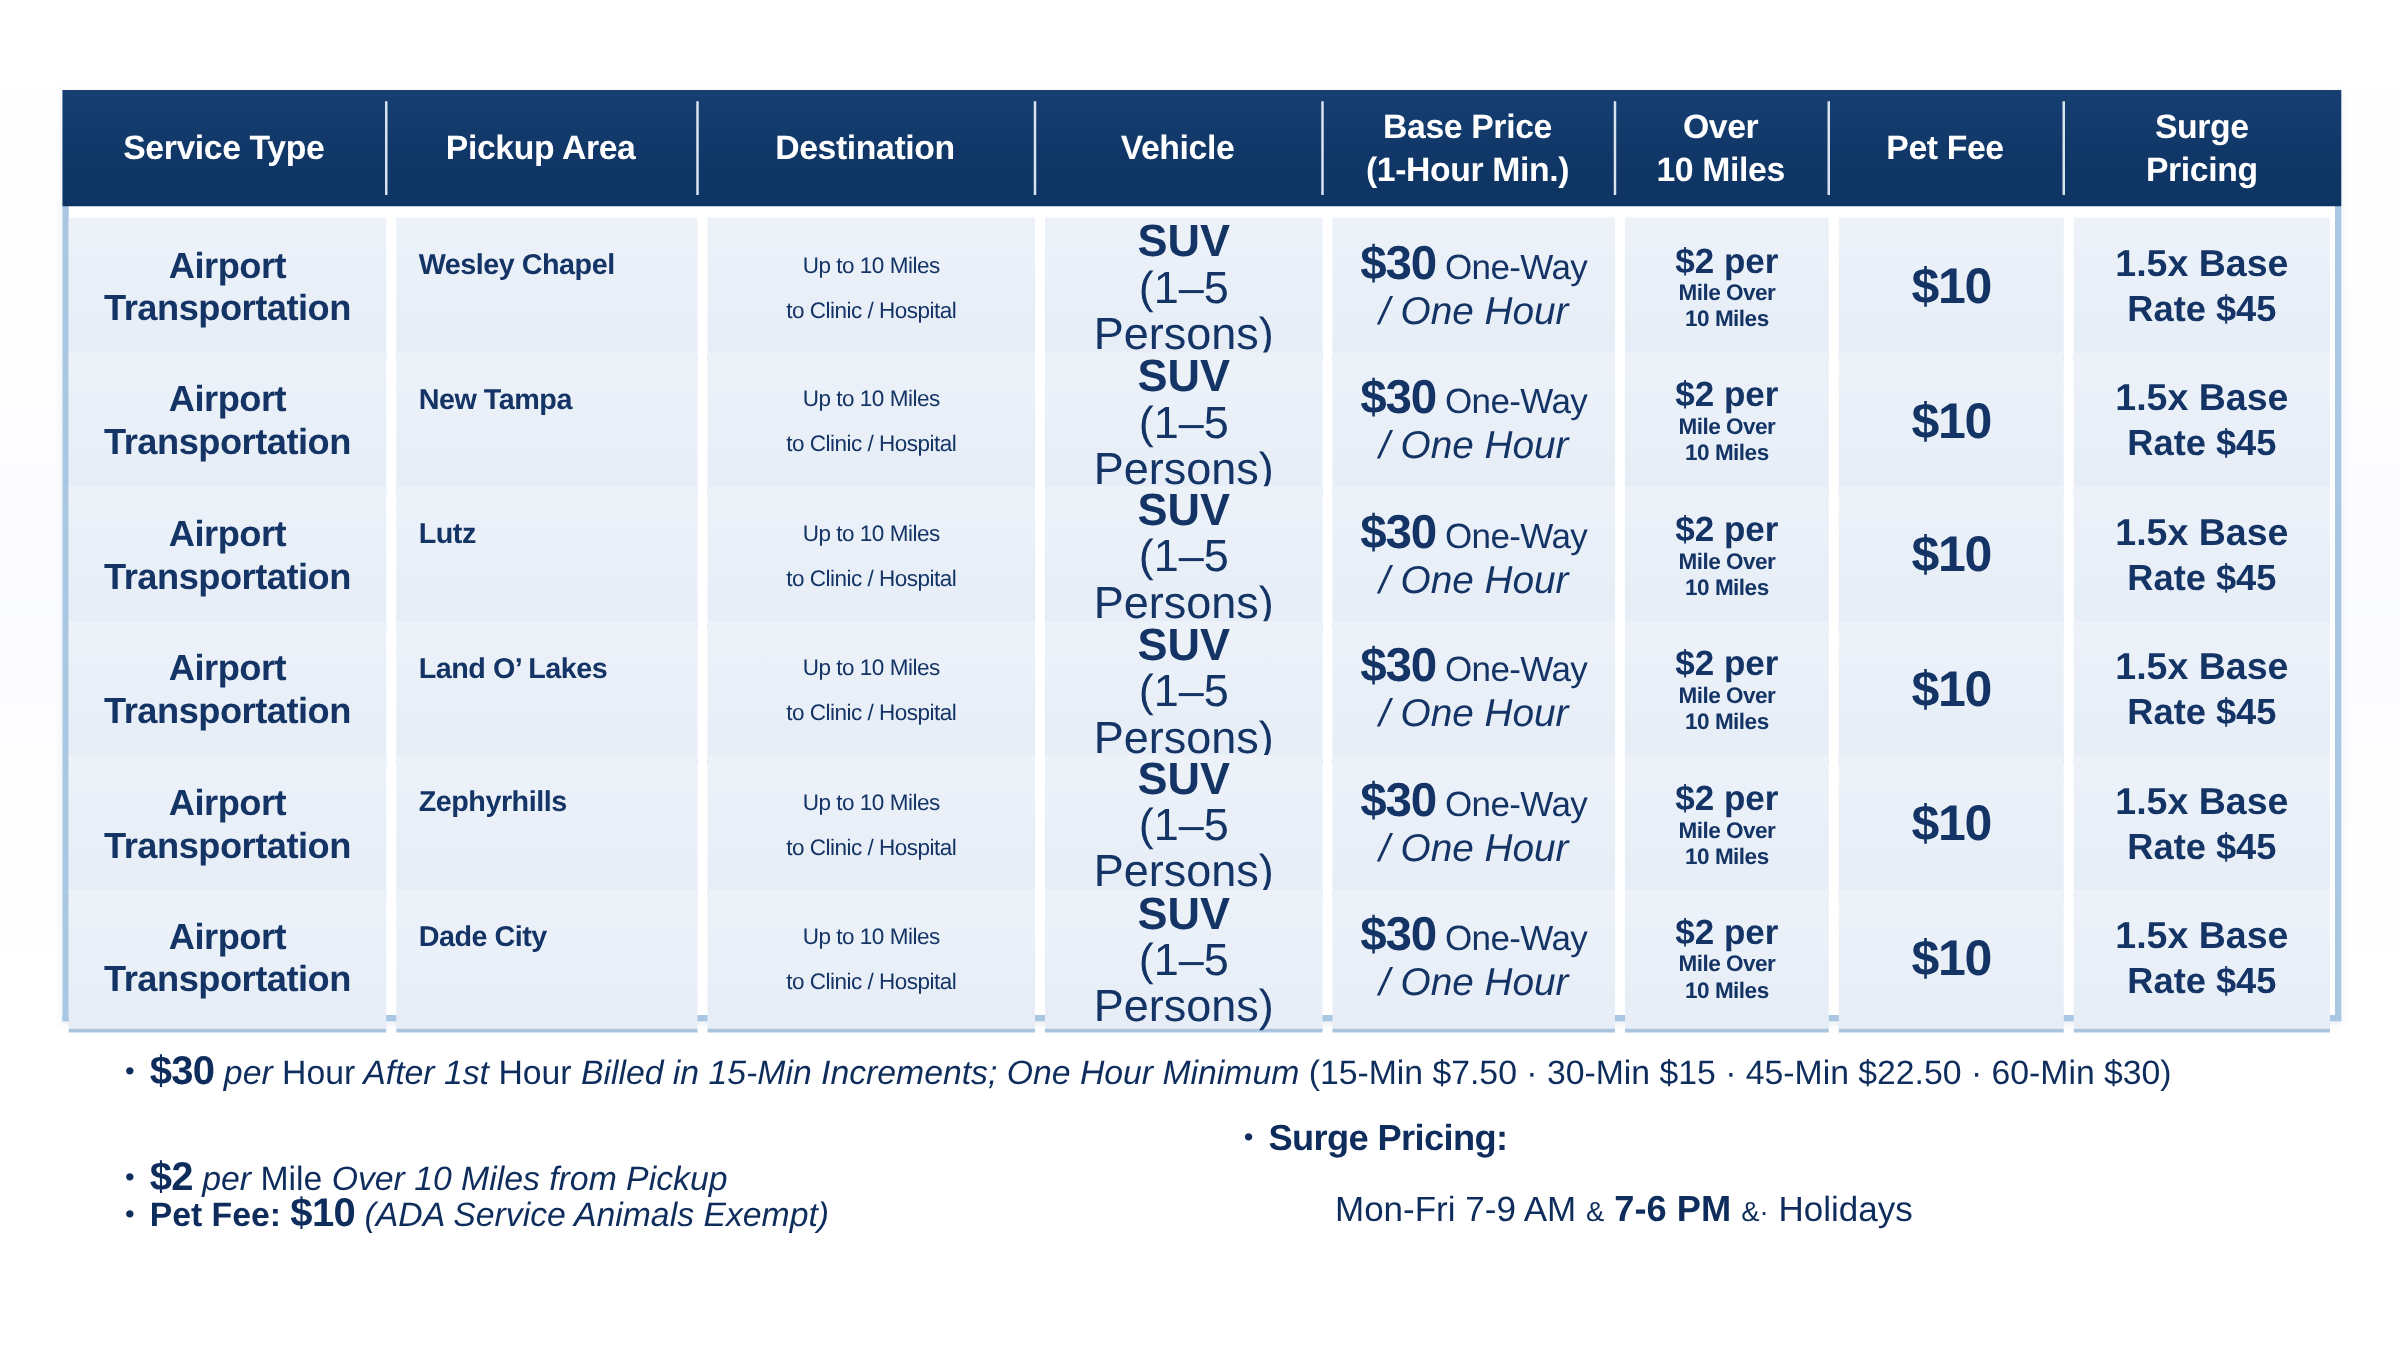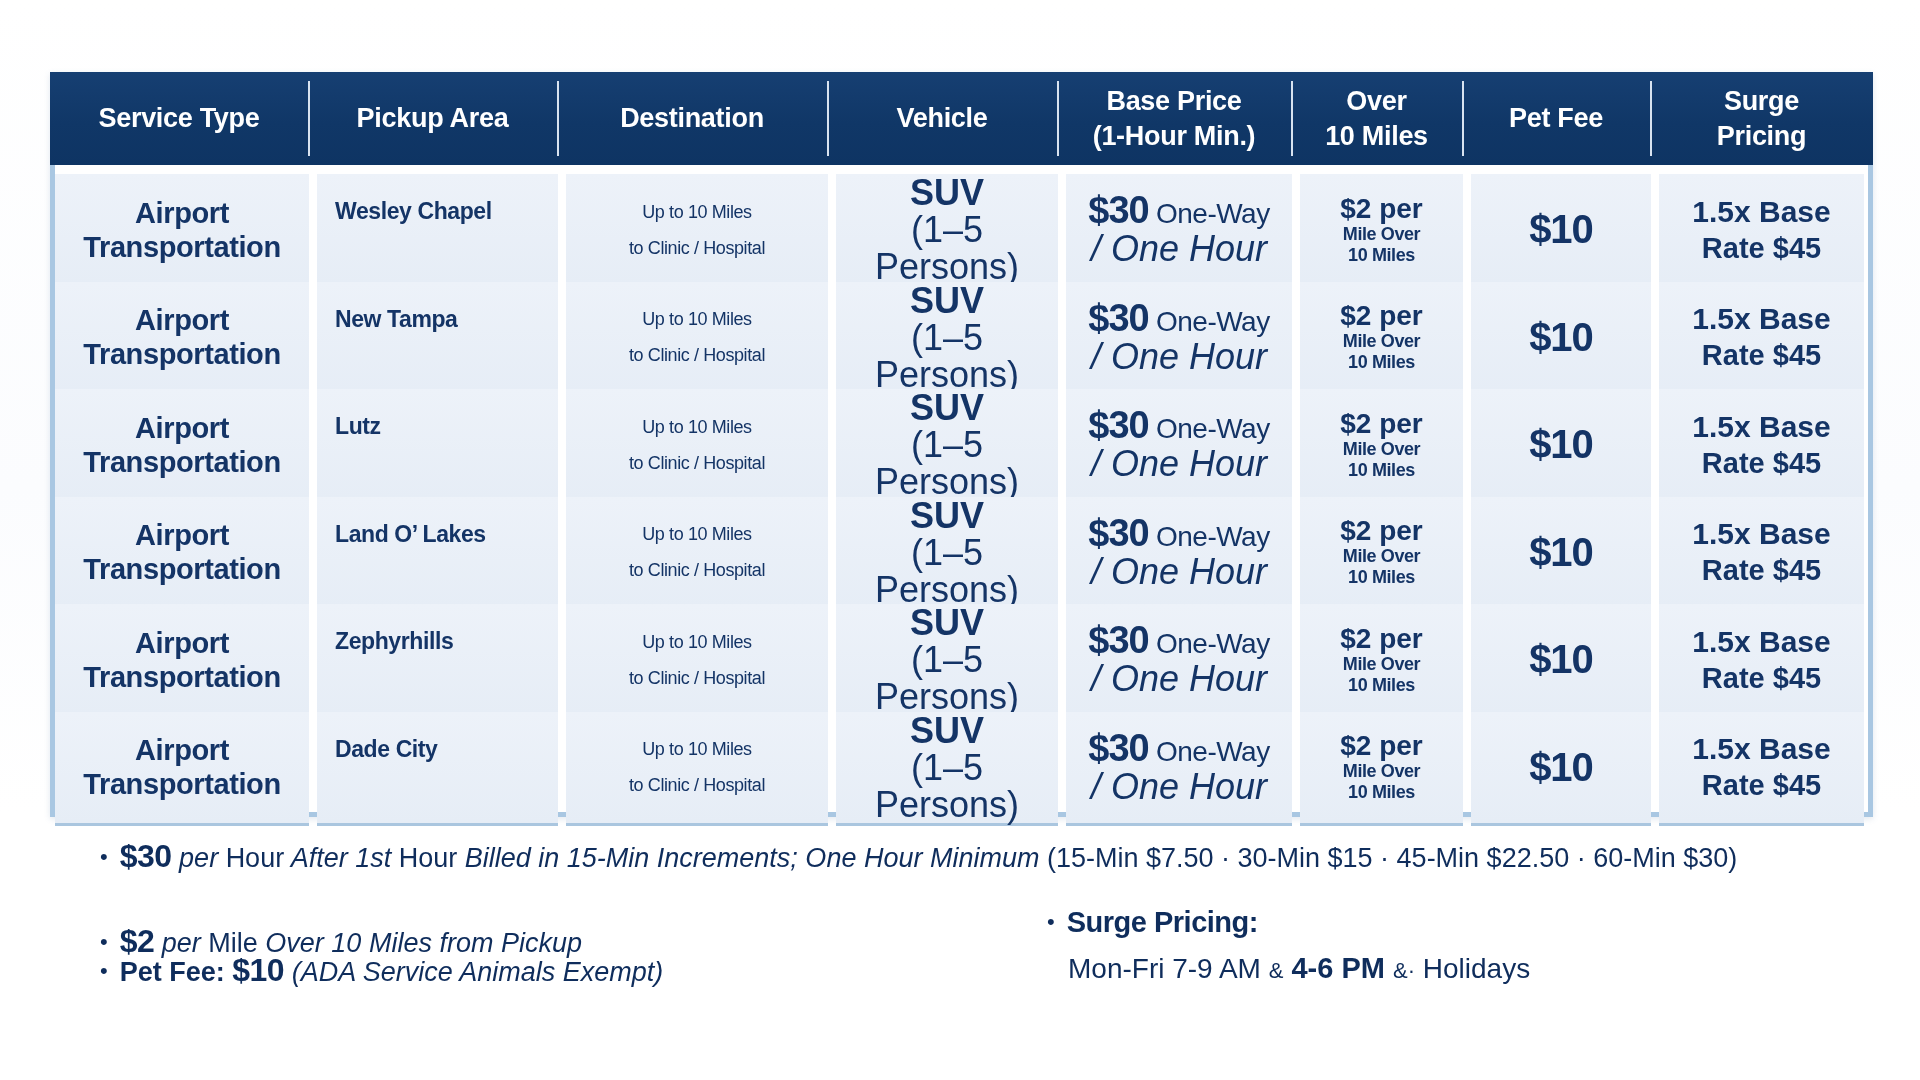--- a/index.html
+++ b/index.html
@@ -95,21 +95,21 @@
   }
   .td.first { margin-left: 0; }
   .td.left { align-items: flex-start; justify-content: flex-start; padding: 20px 0 0 18px; }
   .svc { font-weight: bold; font-size: 29px; line-height: 34px; letter-spacing: -0.4px; }
   .area { font-weight: bold; font-size: 23px; letter-spacing: -0.4px; }
   .dest { font-size: 18px; line-height: 36px; letter-spacing: -0.4px; }
   .veh { font-size: 36px; line-height: 37px; }
   .veh .l1 { font-weight: bold; }
   .price .amt { font-weight: bold; font-size: 38px; letter-spacing: -1px; }
   .price .way { font-size: 28px; letter-spacing: -0.5px; }
-  .price .hour { font-style: italic; font-size: 36px; text-align: right; }
+  .price .hour { font-style: italic; font-size: 31px; text-align: right; }
   .over .big { font-weight: bold; font-size: 28px; line-height: 30px; }
   .over .big .per { font-weight: bold; }
   .over .small { font-size: 18px; line-height: 21px; font-weight: bold; letter-spacing: -0.4px; }
   .pet { font-weight: bold; font-size: 40px; letter-spacing: -1px; }
   .surge { font-weight: bold; font-size: 30px; line-height: 37px; }
   .surge .l2 { font-size: 29px; }
 
   .notes {
     position: absolute;
     left: 100px;
@@ -121,21 +121,21 @@
     position: absolute;
     white-space: nowrap;
     font-size: 27px;
   }
   .note .bullet { font-size: 22px; margin-right: 12px; position: relative; top: -3px; }
   .note .strong { font-weight: bold; font-size: 32px; letter-spacing: -0.5px; }
   .note .ital { font-style: italic; }
   .note1 { left: 0; top: 0; }
   .note2 { left: 0; top: 64px; margin-top: 21px; }
   .note3 { left: 0; top: 114px; }
-  .note4 { left: 947px; top: 57px; margin-top: 11px; }
+  .note4 { left: 895px; top: 57px; }
   .note4 .strong { font-size: 29px; }
   .note5 { left: 968px; top: 114px; font-size: 28px; }
   .note5 .mid { font-weight: bold; font-size: 29px; }
   .note5 .amp { font-size: 22px; }
 </style>
 </head>
 <body>
 
 <div class="page">
 
@@ -370,16 +370,16 @@
     <div class="note note2">
       <span class="bullet">•</span><span class="strong">$2</span><span class="ital"> per </span><span>Mile</span><span class="ital"> Over 10 Miles from Pickup</span>
     </div>
     <div class="note note3">
       <span class="bullet">•</span><span style="font-weight:bold;">Pet Fee: </span><span class="strong">$10</span><span class="ital"> (ADA Service Animals Exempt)</span>
     </div>
     <div class="note note4">
       <span class="bullet">•</span><span class="strong">Surge Pricing:</span>
     </div>
     <div class="note note5">
-      <span>Mon-Fri 7-9 AM </span><span class="amp">&amp;</span><span class="mid"> 4-6 PM </span><span class="amp">&amp;·</span><span> Holidays</span>
+      <span>Mon-Fri 7-9 AM </span><span class="amp">&amp;</span><span class="mid"> 7-6 PM </span><span class="amp">&amp;·</span><span> Holidays</span>
     </div>
   </div>
 </div>
 
 </body></html>

